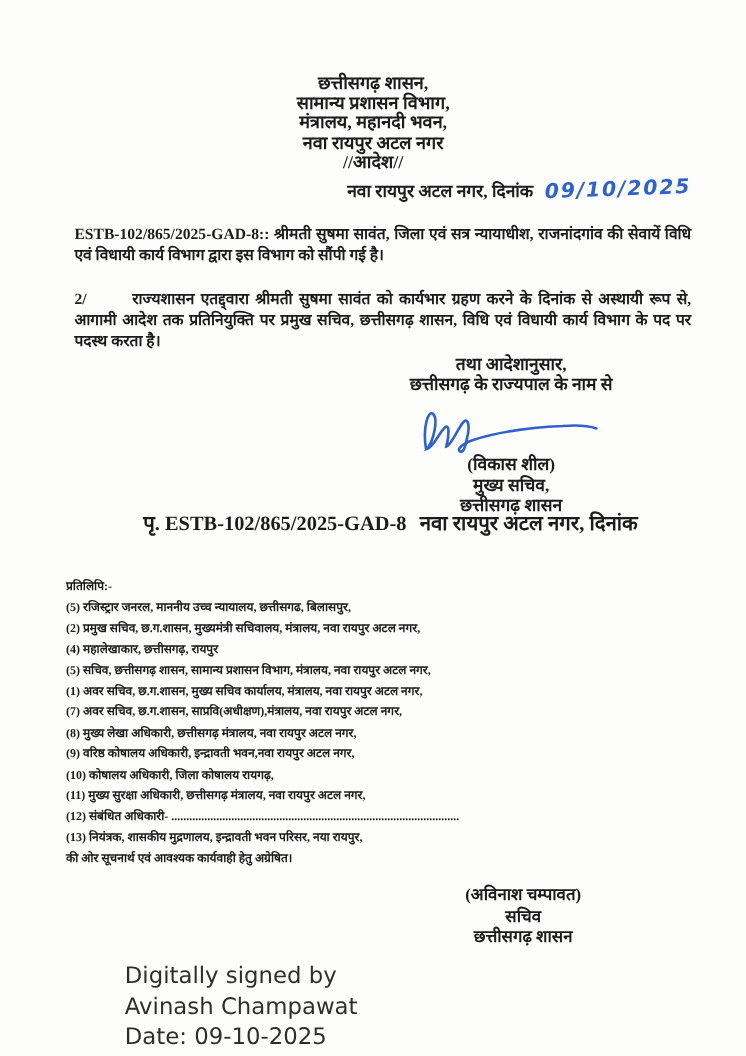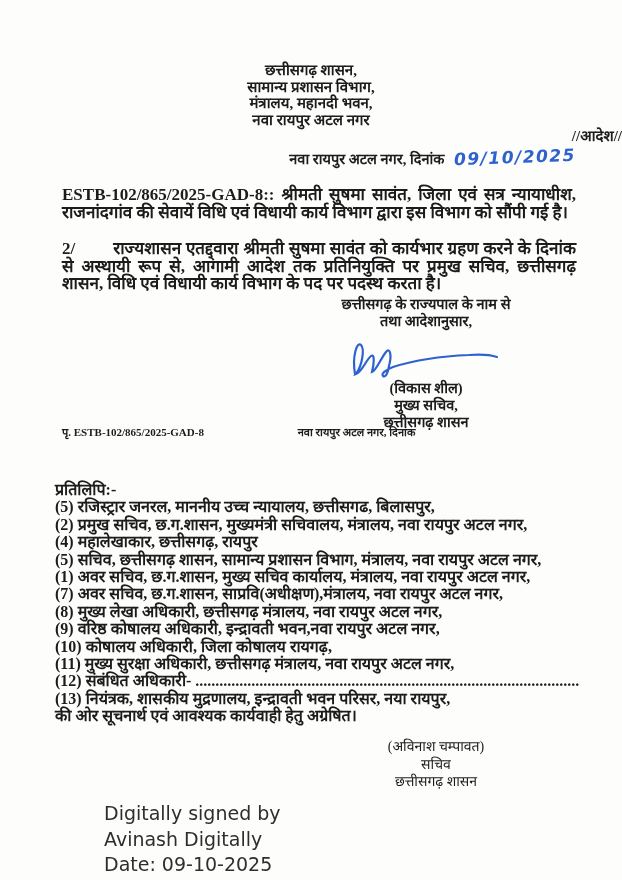--- a/index.html
+++ b/index.html
@@ -9,67 +9,67 @@
     background:#fdfdfc;
     font-family:"Liberation Serif", serif;
     color:#1c1c1c;
     overflow:hidden;
   }
   
   .letterhead {
     position:absolute; top:62px; left:0; width:100%;
     text-align:center; font-size:15px; line-height:16.5px; font-weight:600;
   }
-  .order-heading { font-weight:600;text-align:right; }
+  .order-heading { font-weight:600; }
   
   .date-line {
     position:absolute; top:148px; right:46px;
     font-size:14.5px; font-weight:600;
   }
   .handwritten-date {
     display:inline-block;
     color:#2e62cf;
     font-family:"DejaVu Sans", sans-serif;
     font-style:italic;
     font-size:17px;
     letter-spacing:1.5px;
     transform:rotate(-2deg) translateY(-1px);
     margin-left:6px;
   }
   
   .para {
     position:absolute; left:62px; width:514px;
-    font-size:17px; line-height:17.6px; font-weight:600;
+    font-size:13px; line-height:17.6px; font-weight:600;
     text-align:justify;
   }
   .para1 { top:186px; }
   .para2 { top:240px; }
   .para-number { display:inline; }
   .para-tab { display:inline-block; width:38px; }
   
   .signoff {
     position:absolute; top:296px; left:328px; width:196px;
     text-align:center; font-size:14.5px; line-height:17px; font-weight:600;
   }
   .signature-wrap { height:48px; margin-top:2px; }
   
   .reference {
     position:absolute; top:424px; left:62px; width:520px;
-    font-size:11px; font-weight:600;
+    font-size:17px; font-weight:600;text-align:center;
   }
   .reference .ref-number { display:inline-block; width:233px; font-family:"Liberation Serif", serif; }
   
   .copy {
     position:absolute; top:481px; left:55px; width:535px;
-    font-size:16px; line-height:17.4px; font-weight:600;
+    font-size:10px; line-height:17.4px; font-weight:600;
   }
   
   .secretary {
     position:absolute; top:738px; left:336px; width:200px;
-    text-align:center; font-size:14px; line-height:17.6px; font-weight:400;
+    text-align:center; font-size:14px; line-height:17.6px; font-weight:700;
   }
   
   .digital {
     position:absolute; top:801px; left:104px;
     font-family:"DejaVu Sans", sans-serif;
     font-size:19px; line-height:25.5px;
     color:#2e2e2e; font-weight:400;
   }
 </style>
 </head>
@@ -90,22 +90,22 @@
     <span class="handwritten-date">09/10/2025</span>
   </div>
 
   <div class="para para1">ESTB-102/865/2025-GAD-8:: श्रीमती सुषमा सावंत, जिला एवं सत्र न्यायाधीश, राजनांदगांव की सेवायें विधि एवं विधायी कार्य विभाग द्वारा इस विभाग को सौंपी गई है।</div>
 
   <div class="para para2">
     <span class="para-number">2/</span><span class="para-tab"></span><span>राज्यशासन एतद्द्वारा श्रीमती सुषमा सावंत को कार्यभार ग्रहण करने के दिनांक से अस्थायी रूप से, आगामी आदेश तक प्रतिनियुक्ति पर प्रमुख सचिव, छत्तीसगढ़ शासन, विधि एवं विधायी कार्य विभाग के पद पर पदस्थ करता है।</span>
   </div>
 
   <div class="signoff">
+    <div>तथा आदेशानुसार,</div>
     <div>छत्तीसगढ़ के राज्यपाल के नाम से</div>
-    <div>तथा आदेशानुसार,</div>
     <div class="signature-wrap">
       <svg width="170" height="48" viewBox="0 0 170 48" aria-hidden="true">
         <path d="M14,42 C11,24 16,9 20,13 C24,17 21,34 15,42 C21,40 25,28 30,24 C34,21 33,32 31,40 C35,39 40,26 45,20 C49,15 51,23 48,34 C47,40 45,46 42,44 C40,42 44,38 52,35 C74,28 104,24 128,23 C140,22 150,23 156,25" fill="none" stroke="#2e62cf" stroke-width="2.2" stroke-linecap="round"></path>
       </svg>
     </div>
     <div>(विकास शील)</div>
     <div>मुख्य सचिव,</div>
     <div>छत्तीसगढ़ शासन</div>
   </div>
 
@@ -132,18 +132,18 @@
   </div>
 
   <div class="secretary">
     <div>(अविनाश चम्पावत)</div>
     <div>सचिव</div>
     <div>छत्तीसगढ़ शासन</div>
   </div>
 
   <div class="digital">
     <div>Digitally signed by</div>
-    <div>Avinash Digitally</div>
+    <div>Avinash Champawat</div>
     <div>Date: 09-10-2025</div>
     <div>19:19:42</div>
   </div>
 
 </div>
 
 </body></html>

